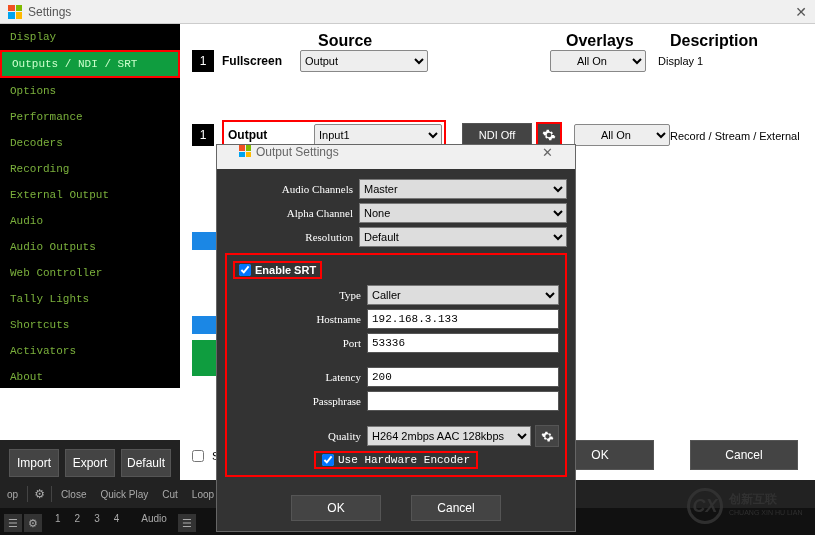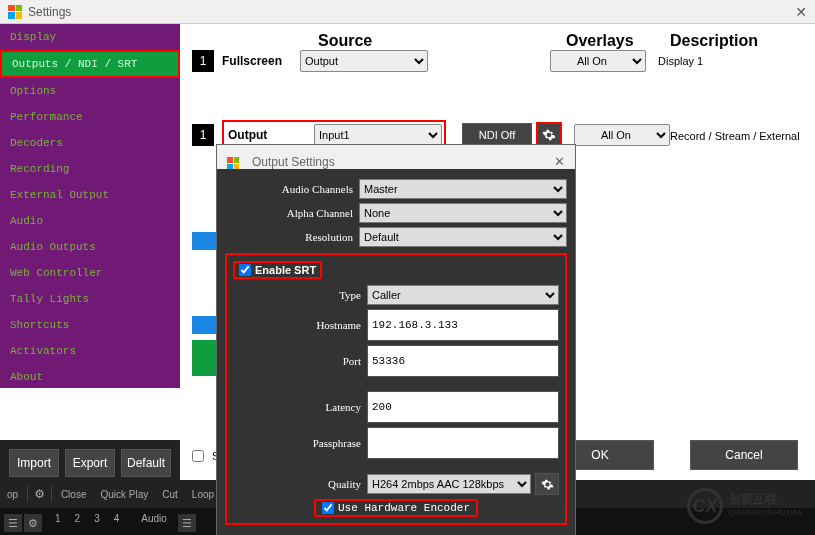--- a/index.html
+++ b/index.html
@@ -9,21 +9,21 @@
   .titlebar { height: 24px; display: flex; align-items: center; padding: 0 8px; background: #f0f0f0; border-bottom: 1px solid #ccc; position: relative; }
   .titlebar .logo { width: 14px; height: 14px; margin-right: 6px; display: grid; grid-template-columns: 1fr 1fr; grid-template-rows: 1fr 1fr; gap: 1px; }
   .titlebar .logo span:nth-child(1){background:#f25022}
   .titlebar .logo span:nth-child(2){background:#7fba00}
   .titlebar .logo span:nth-child(3){background:#00a4ef}
   .titlebar .logo span:nth-child(4){background:#ffb900}
   .titlebar .title { font-size: 12px; color: #555; }
   .titlebar .close { position: absolute; right: 8px; top: 4px; font-size: 14px; color: #555; cursor: pointer; }
 
   
-  .sidebar { position: absolute; left: 0; top: 24px; width: 180px; background: #701a75; height: 364px; }
+  .sidebar { position: absolute; left: 0; top: 24px; width: 180px; background: #000000; height: 364px; }
   .sidebar-item { height: 26px; line-height: 26px; padding-left: 10px; font-size: 11px; color: #7bb13c; font-family: "Courier New", monospace; cursor: pointer; }
   .sidebar-item.selected { background: #0f9d3f; color: #cfc; border: 2px solid #ff0000; height: 28px; line-height: 24px; }
 
   
   .bottombar { position: absolute; left: 0; top: 440px; width: 180px; display: flex; gap: 6px; padding: 9px; background: #222; }
   .btn-gray { flex: 1; height: 28px; background: #444; color: #fff; border: 1px solid #555; font-size: 12px; cursor: pointer; }
 
   
   .colhdr { position: absolute; top: 32px; font-size: 16px; font-weight: bold; color: #000; }
   .colhdr.c1 { left: 318px; }
@@ -64,34 +64,34 @@
 
   
   .strip { position: absolute; top: 480px; left: 0; right: 0; height: 28px; background: #222; display: flex; align-items: center; }
   .strip-btn { height: 22px; padding: 0 6px; font-size: 10px; color: #aaa; background: transparent; border: 1px solid transparent; cursor: pointer; }
   .strip-sep { width: 1px; height: 16px; background: #444; margin: 0 2px; }
 
   .strip2 { position: absolute; top: 508px; left: 0; right: 0; height: 27px; background: #111; }
 
   
   .dlg { position: absolute; top: 144px; left: 216px; width: 360px; background: #333; border: 1px solid #666; }
-  .dlg-title { height: 24px; display: flex; align-items: flex-end; padding: 0 10px; background: #f0f0f0; gap: 8px; }
+  .dlg-title { height: 24px; display: flex; align-items: flex-start; padding: 0 22px; background: #f0f0f0; }
   .dlg-title .logo { width: 12px; height: 12px; margin-right: 5px; display: grid; grid-template-columns: 1fr 1fr; grid-template-rows: 1fr 1fr; gap: 1px; }
   .dlg-title .logo span:nth-child(1){background:#f25022}
   .dlg-title .logo span:nth-child(2){background:#7fba00}
   .dlg-title .logo span:nth-child(3){background:#00a4ef}
   .dlg-title .logo span:nth-child(4){background:#ffb900}
   .dlg-title .t { font-size: 12px; color: #666; }
   .dlg-title .x { margin-left: auto; font-size: 13px; color: #666; cursor: pointer; }
 
   .dlg-body { padding: 10px 8px 8px 8px; }
   .frow { display: flex; align-items: center; margin-bottom: 4px; }
   .flabel { width: 134px; text-align: right; font-size: 11px; color: #fff; padding-right: 6px; font-family: Tahoma; }
   .fsel { flex: 1; height: 20px; font-size: 11px; background: #ddd; border: 1px solid #777; }
-  .finput { flex: 1; height: 32px; font-size: 11px; background: #fff; border: 1px solid #555; padding: 0 4px; font-family: "Courier New", monospace; }
+  .finput { flex: 1; height: 20px; font-size: 11px; background: #fff; border: 1px solid #555; padding: 0 4px; font-family: "Courier New", monospace; }
 
   .srt-box { border: 2px solid #ff0000; padding: 6px; margin-top: 6px; }
   .srt-box .chk-enable { display: inline-flex; align-items: center; border: 2px solid #ff0000; padding: 1px 4px; margin-bottom: 6px; }
   .srt-box .chk-enable input { width: 12px; height: 12px; margin-right: 4px; }
   .srt-box .chk-enable span { font-size: 11px; color: #fff; font-weight: bold; text-align: center; }
   .srt-box .spacer { height: 10px; }
   .quality-row { display: flex; align-items: center; }
   .quality-row .fsel { flex: 1; }
   .quality-row .gear-small { width: 24px; height: 22px; background: #444; color: #fff; display: flex; align-items: center; justify-content: center; margin-left: 4px; cursor: pointer; border: 1px solid #555; }
   .hw-row { display: flex; justify-content: center; margin-top: 4px; }

